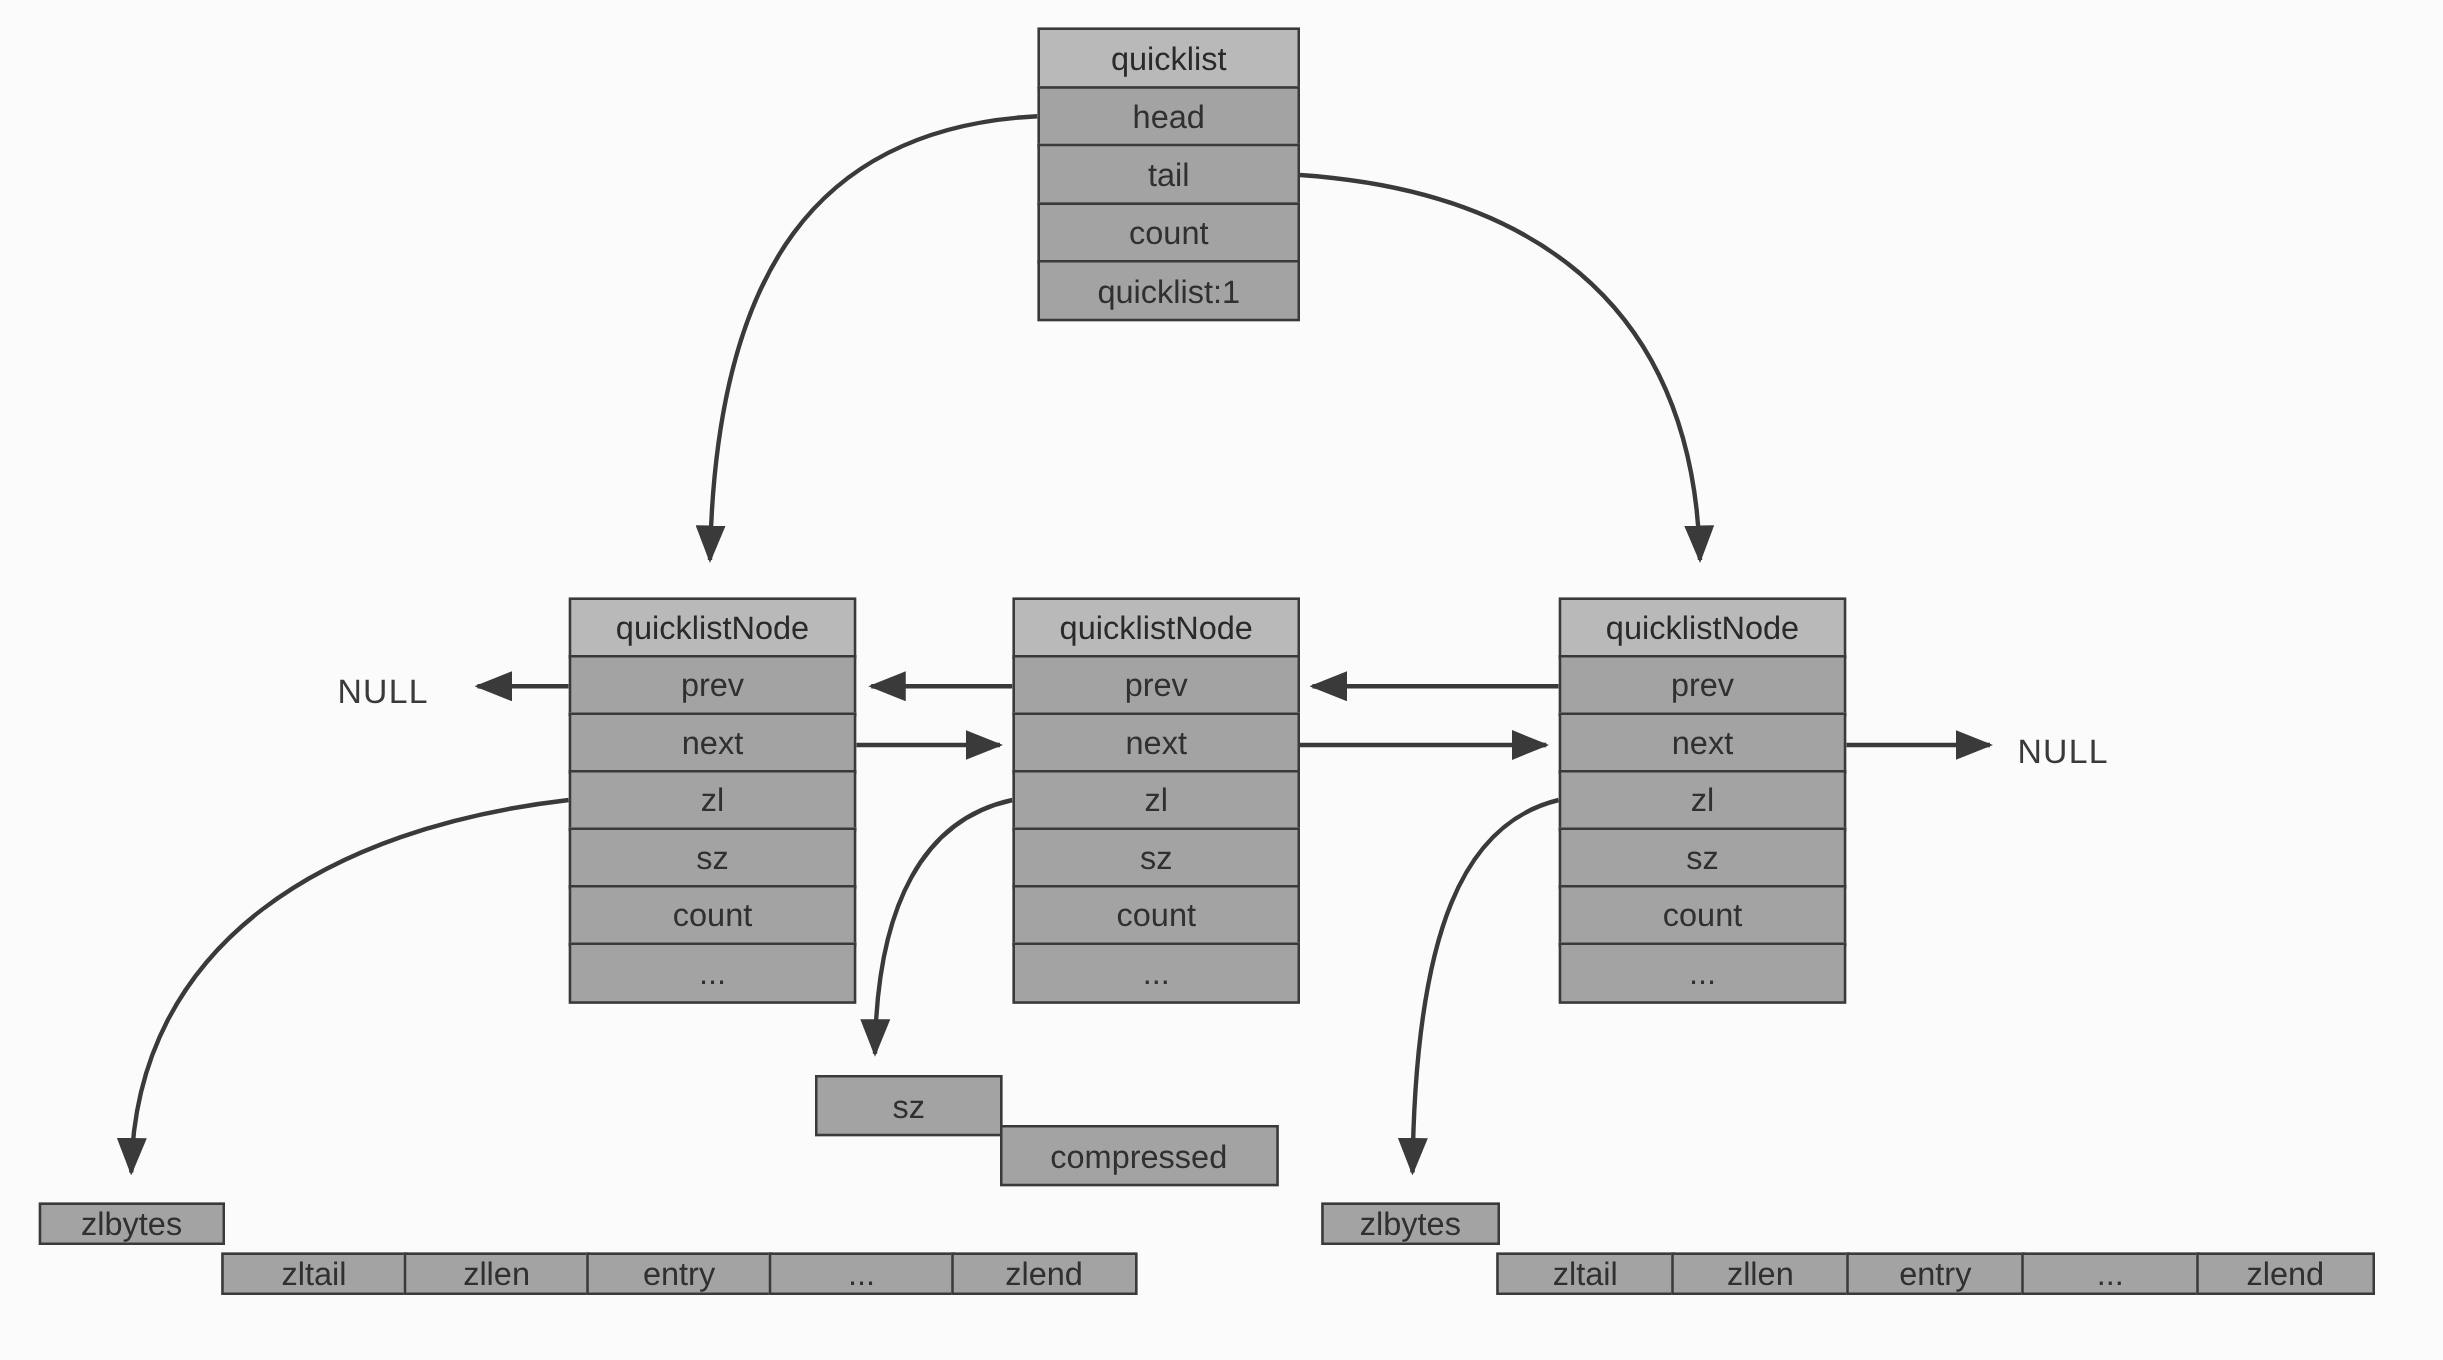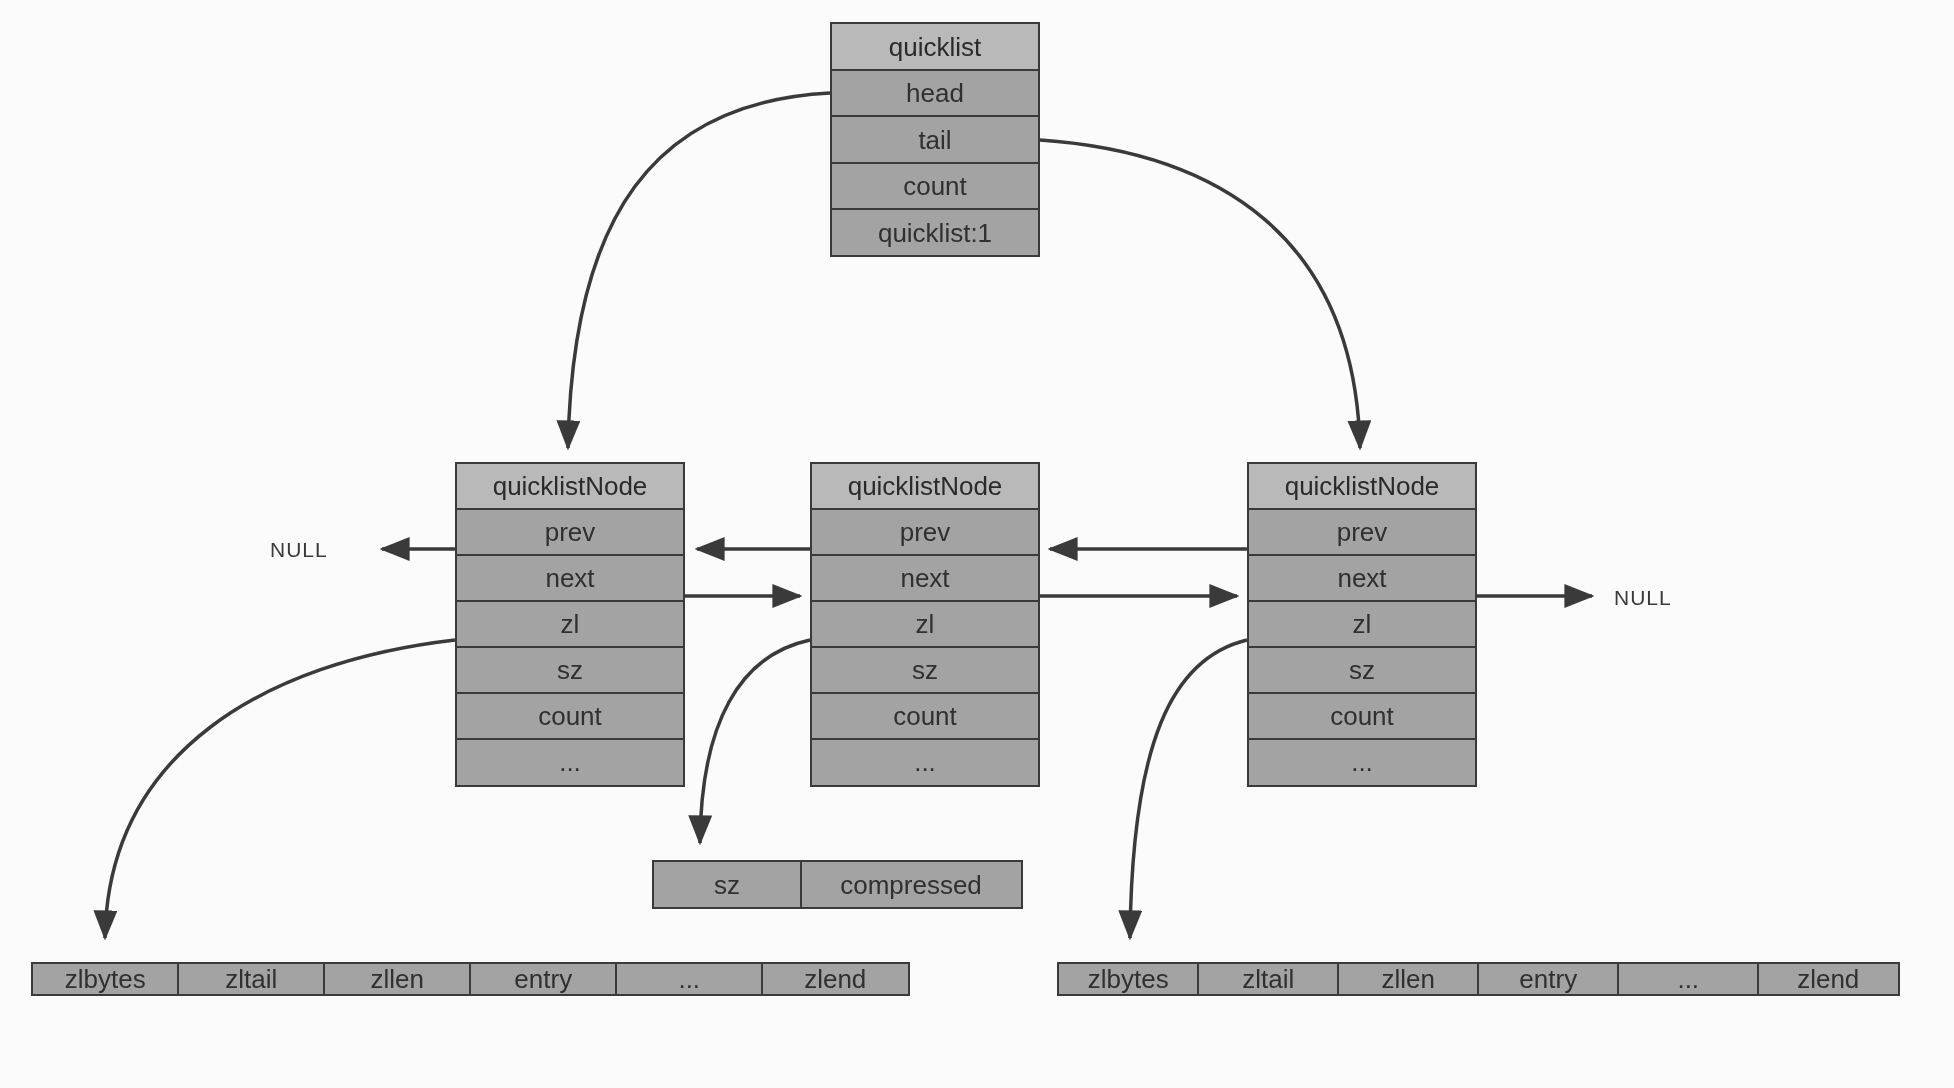--- a/index.html
+++ b/index.html
@@ -18,39 +18,39 @@
     border:2.5px solid #3a3a3a;
     background:#a3a3a3;
     display:flex;align-items:center;justify-content:center;
     font-size:26px;line-height:1;color:#303030;
   }
   .box .cell + .cell{margin-top:-2.5px;}
   .cell.header{background:#b9b9b9;color:#2a2a2a;text-align:right;}
   .vbox .cell{width:100%;}
   .quicklist-box{left:830px;top:22px;width:210px;}
   .quicklist-box .cell{height:49px;}
-  .node-box{width:230px;top:462px;}
+  .node-box{width:230px;top:478px;}
   .node-box .cell{height:48.5px;}
   #node-0{left:455px;}
   #node-1{left:810px;}
   #node-2{left:1247px;}
   .hrow{position:absolute;z-index:2;display:flex;flex-direction:row;}
-  .hrow .cell + .cell{margin-left:-2.5px;}
+  .hrow .cell + .cell{margin-left:-2.5px;margin-top:40px;}
   .sz-box{left:652px;top:860px;}
   .sz-box .cell{height:49px;}
   .sz-box .cell.c0{width:150px;}
   .sz-box .cell.c1{width:223px;}
   .ziplist .cell{height:34px;}
   #ziplist-0{left:31px;top:962px;}
   #ziplist-0 .cell{width:148.5px;}
   #ziplist-1{left:1057px;top:962px;}
   #ziplist-1 .cell{width:142.5px;}
   .null-label{
     position:absolute;z-index:2;
-    font-size:21px;color:#3a3a3a;letter-spacing:1px;
+    font-size:27px;color:#3a3a3a;letter-spacing:1px;
   }
   #null-left{left:270px;top:538px;}
   #null-right{left:1614px;top:586px;}
 </style>
 </head>
 <body>
 
 <div class="stage">
 
   <svg class="arrows" width="1954" height="1088" viewBox="0 0 1954 1088">

